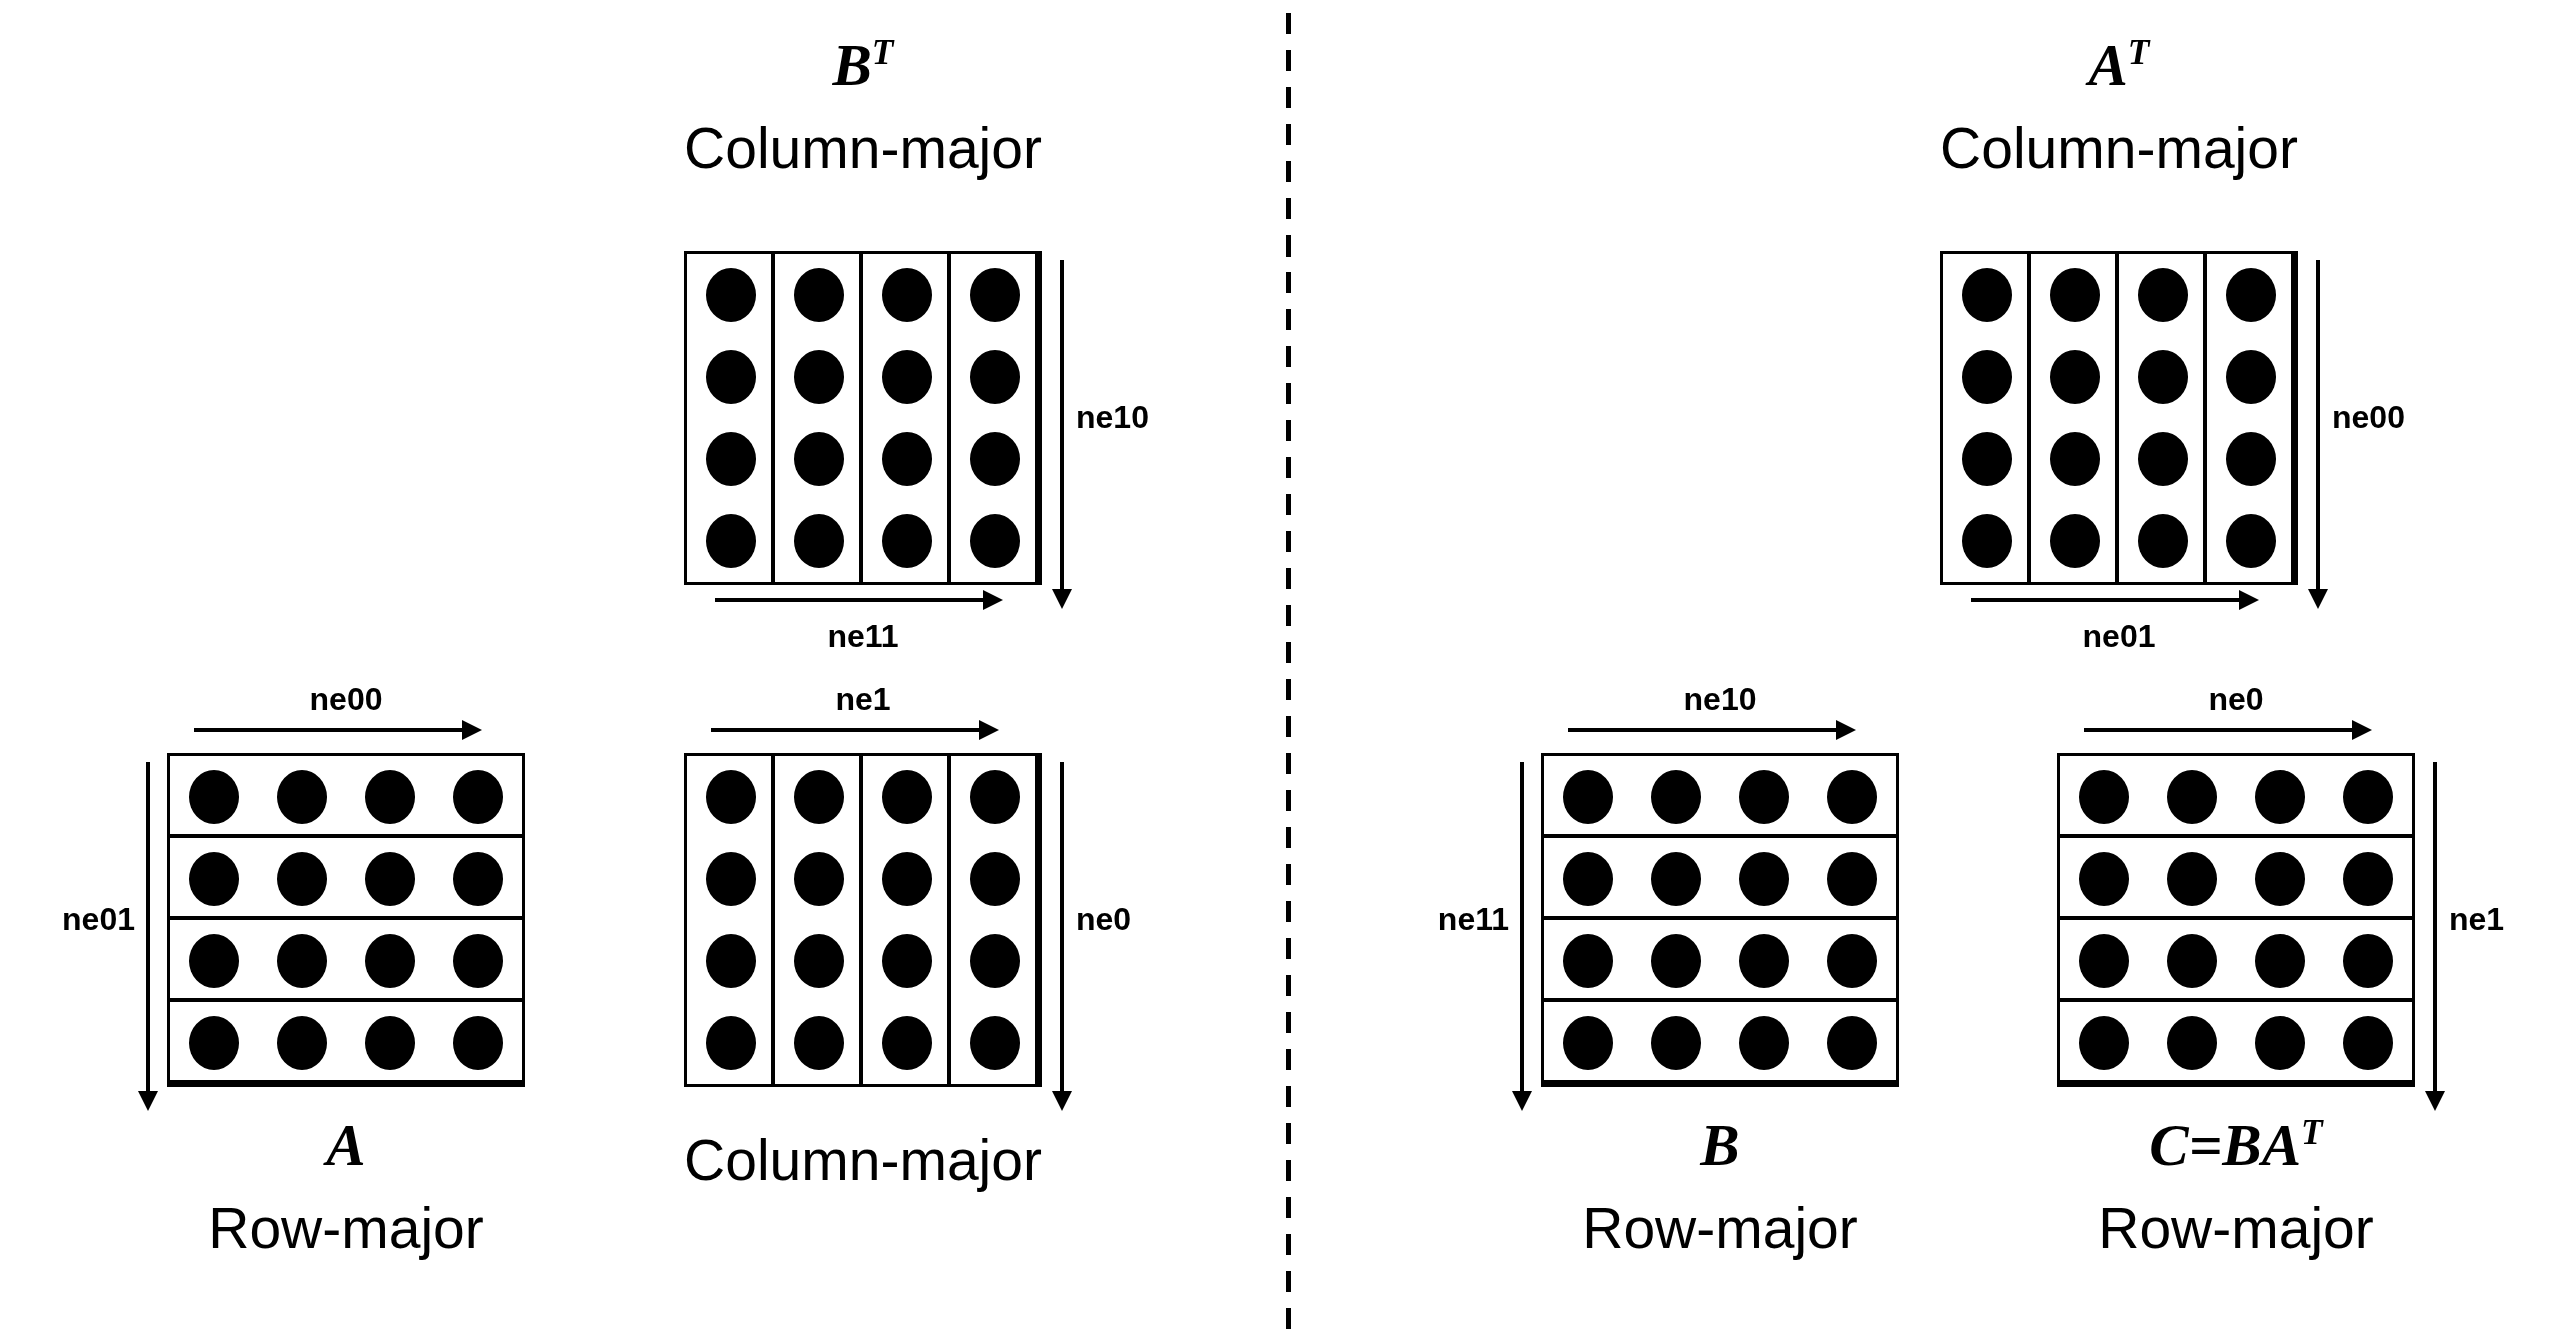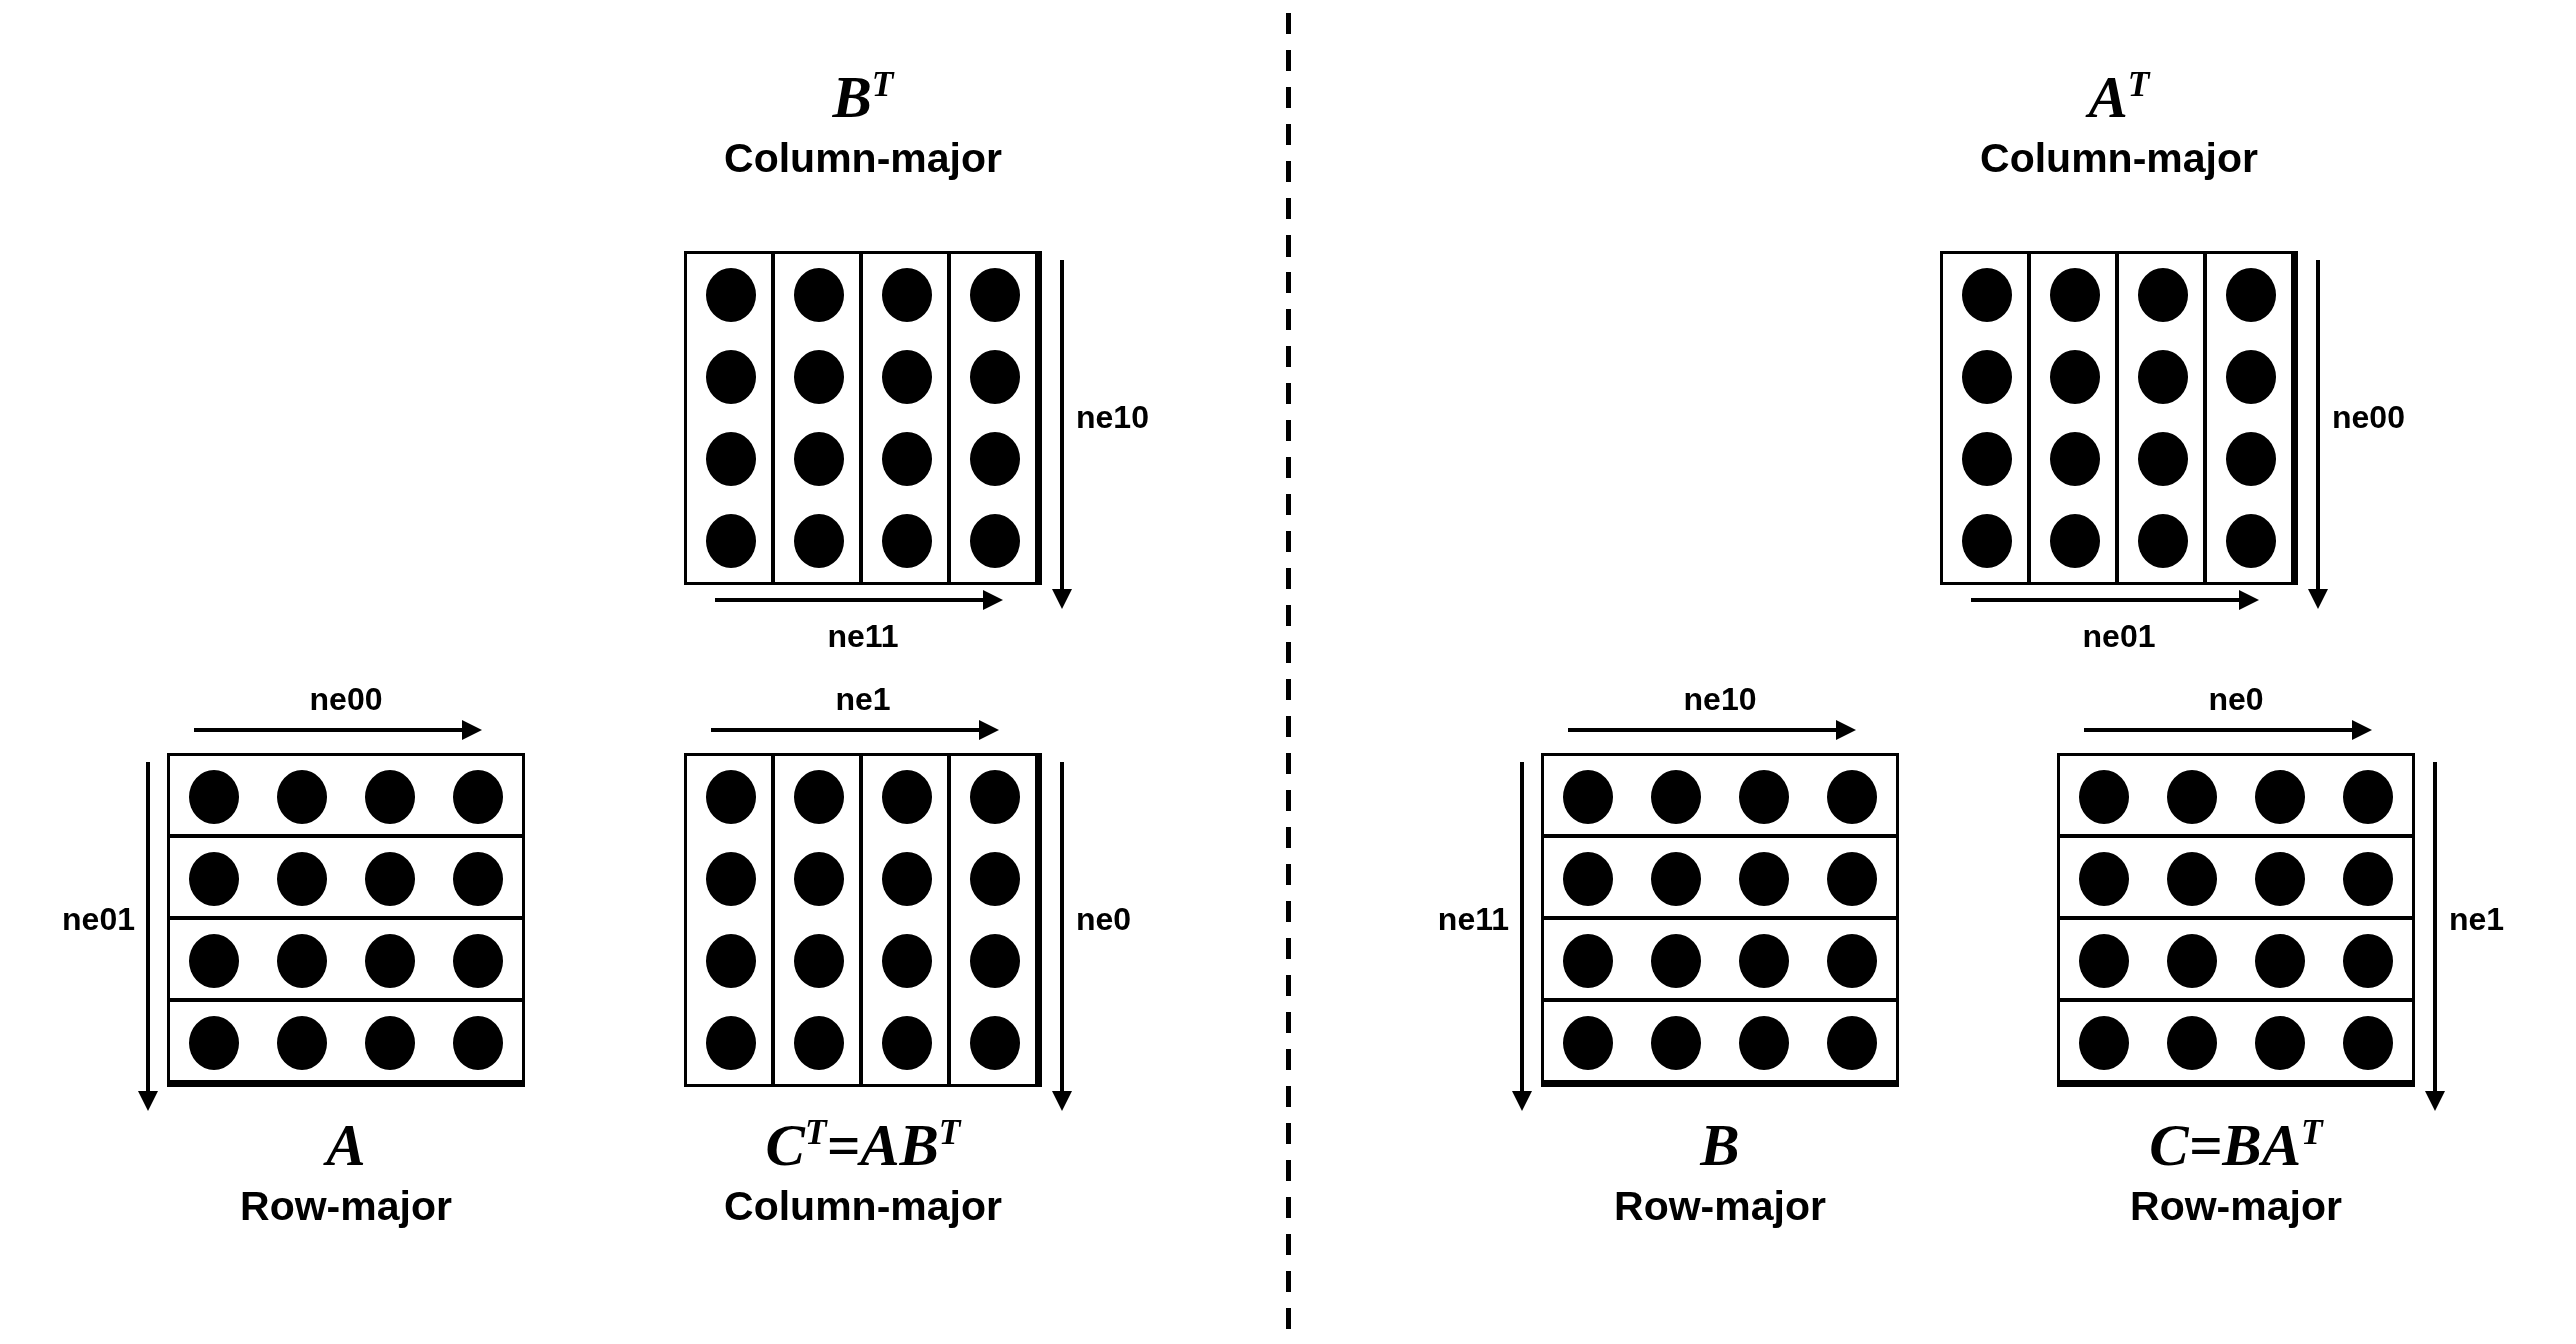--- a/index.html
+++ b/index.html
@@ -52,21 +52,21 @@
   .v-label.left-side{position:absolute;right:calc(100% + 32px);top:50%;transform:translateY(-50%);}
 
   
   .title-block{position:absolute;bottom:calc(100% + 67px);left:50%;
     transform:translateX(-50%);text-align:center;white-space:nowrap;}
   .caption-block{position:absolute;top:calc(100% + 25px);left:50%;
     transform:translateX(-50%);text-align:center;white-space:nowrap;}
   .math{font-family:"Liberation Serif","DejaVu Serif",serif;
     font-style:italic;font-weight:700;font-size:59px;line-height:1.15;}
   .math sup{font-size:0.60em;}
-  .layout-label{font-size:41px;font-weight:700;line-height:1.25;margin-top:1px;}
+  .layout-label{font-size:57px;font-weight:400;line-height:1.25;margin-top:13px;}
 </style>
 </head>
 <body>
 
 <div class="stage">
 
   <div class="fig" id="fig-bt">
     <div class="title-block">
       <div class="math"><span>B</span><sup>T</sup><span></span><sup></sup></div>
       <div class="layout-label">Column-major</div>
@@ -141,21 +141,20 @@
         <div class="dot"></div>
         <div class="dot"></div>
         <div class="dot"></div>
         <div class="dot"></div>
         <div class="dot"></div>
         <div class="dot"></div>
       </div>
     <div class="v-arrow right-side"></div>
     <div class="ne v-label right-side">ne0</div>
     <div class="caption-block">
-      <div class="math"><span>C</span><sup>T</sup><span>=AB</span><sup>T</sup></div>
       <div class="layout-label">Column-major</div>
     </div>
   </div>
 
   <div class="divider"></div>
 
   <div class="fig" id="fig-at">
     <div class="title-block">
       <div class="math"><span>A</span><sup>T</sup><span></span><sup></sup></div>
       <div class="layout-label">Column-major</div>

